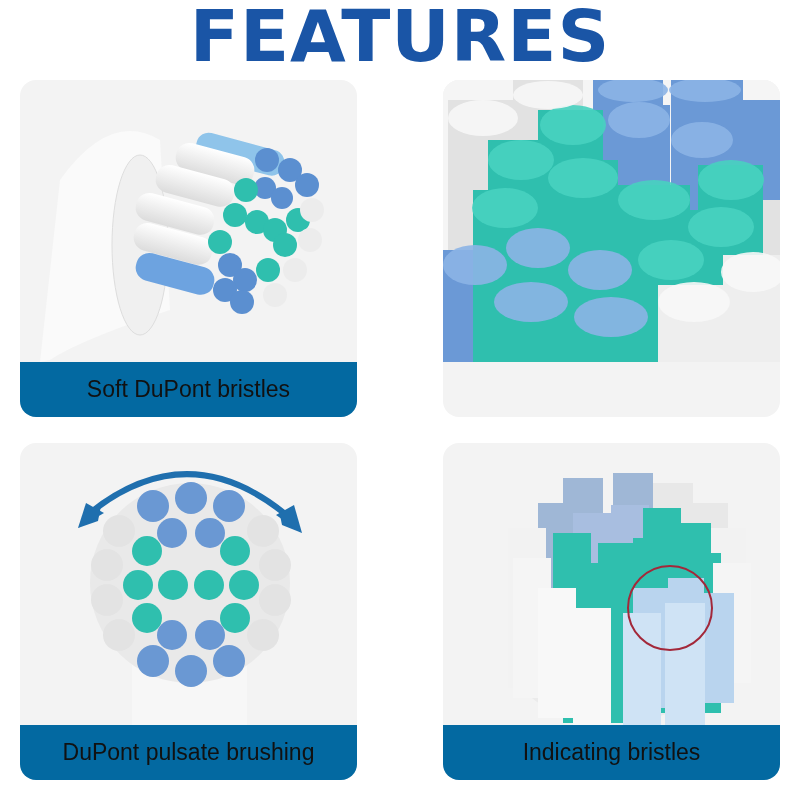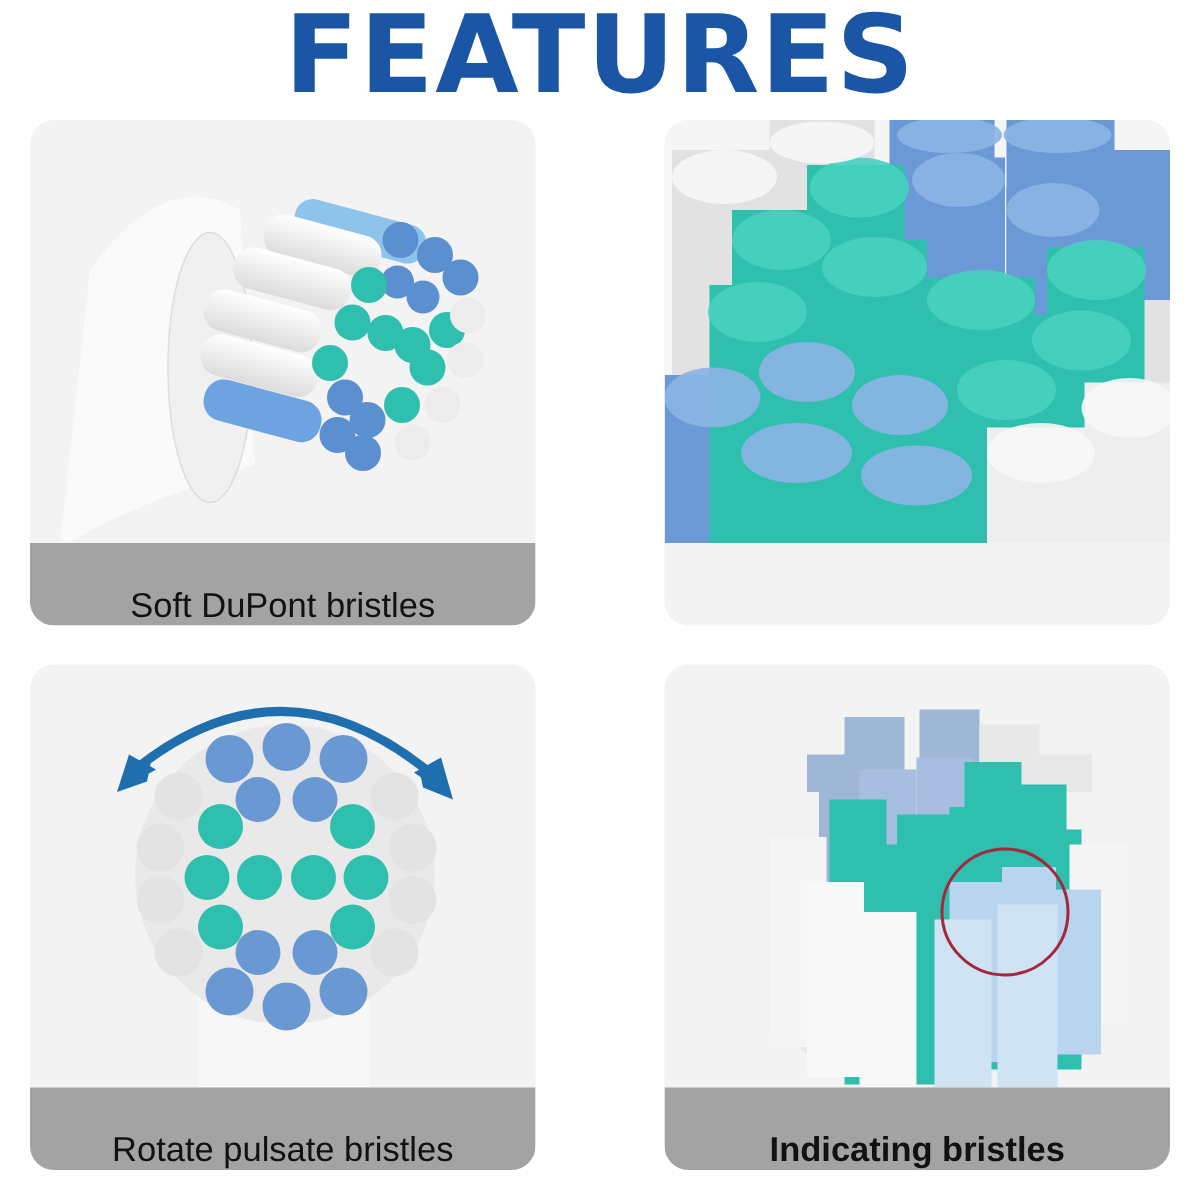--- a/index.html
+++ b/index.html
@@ -6,24 +6,24 @@
   body { width:800px; height:800px; background:#ffffff; position:relative; overflow:hidden;
          font-family:"Liberation Sans", sans-serif; }
   .title { position:absolute; left:0; top:-4px; width:800px; text-align:center;
            font-family:"DejaVu Sans", sans-serif; font-weight:bold; font-size:72px;
            letter-spacing:1px; color:#1a55a6; line-height:80px; }
   .panel { position:absolute; width:337px; height:337px; border-radius:16px;
            background:#f3f3f3; overflow:hidden; }
   .p1 { left:20px; top:80px; }
   .p2 { left:443px; top:80px; }
   .p3 { left:20px; top:443px; }
-  .p4 { left:443px; top:443px;font-weight:bold; }
+  .p4 { left:443px; top:443px; }
   .img { position:absolute; left:0; top:0; width:337px; height:282px; }
-  .label-band { position:absolute; left:0; bottom:0; width:100%; height:55px; background:#a3a3a3;
-                display:flex; align-items:flex-end; justify-content:center; }
+  .label-band { position:absolute; left:0; bottom:0; width:100%; height:55px; background:#0369a1;
+                display:flex; align-items:center; justify-content:center; }
   .label { font-size:23px; color:#111; }
 </style>
 </head>
 <body>
 
 <div class="title">FEATURES</div>
 
 <div class="panel p1">
   <svg class="img" viewBox="0 0 337 282">
     <defs>
@@ -173,21 +173,21 @@
         <circle cx="243" cy="88" r="16"></circle>
       <circle cx="87" cy="122" r="16"></circle>
         <circle cx="255" cy="122" r="16"></circle>
       <circle cx="87" cy="157" r="16"></circle>
         <circle cx="255" cy="157" r="16"></circle>
       <circle cx="99" cy="192" r="16"></circle>
         <circle cx="243" cy="192" r="16"></circle>
     </g>
   </svg>
   <div class="label-band">
-    <span class="label">Rotate pulsate bristles</span>
+    <span class="label">DuPont pulsate brushing</span>
   </div>
 </div>
 
 <div class="panel p4">
   <svg class="img" viewBox="0 0 337 282">
     <ellipse cx="170" cy="220" rx="100" ry="60" fill="#ebebeb"></ellipse>
     <g>
       <rect x="120" y="35" width="40" height="90" fill="#9fb7d6"></rect>
         <rect x="170" y="30" width="40" height="90" fill="#9fb7d6"></rect>
       <rect x="95" y="60" width="40" height="90" fill="#9fb7d6"></rect>

